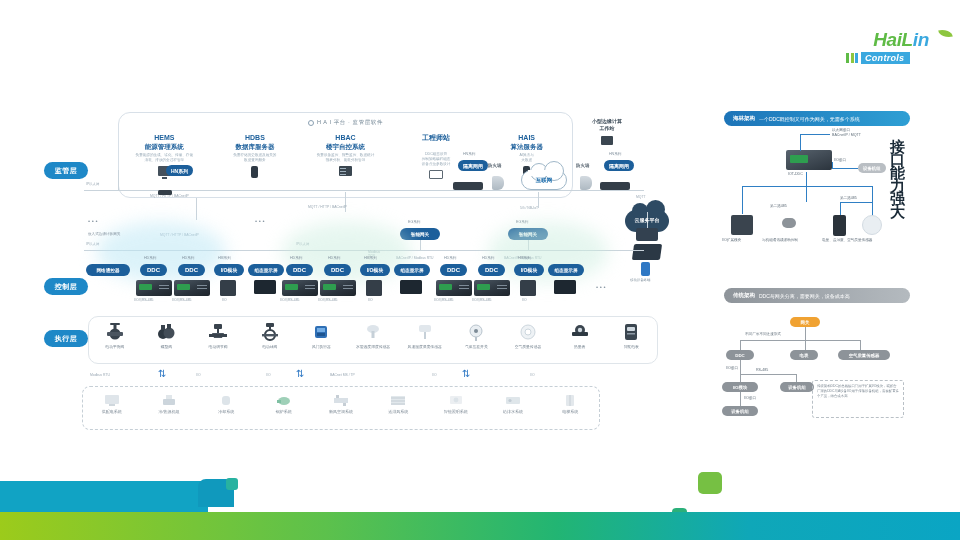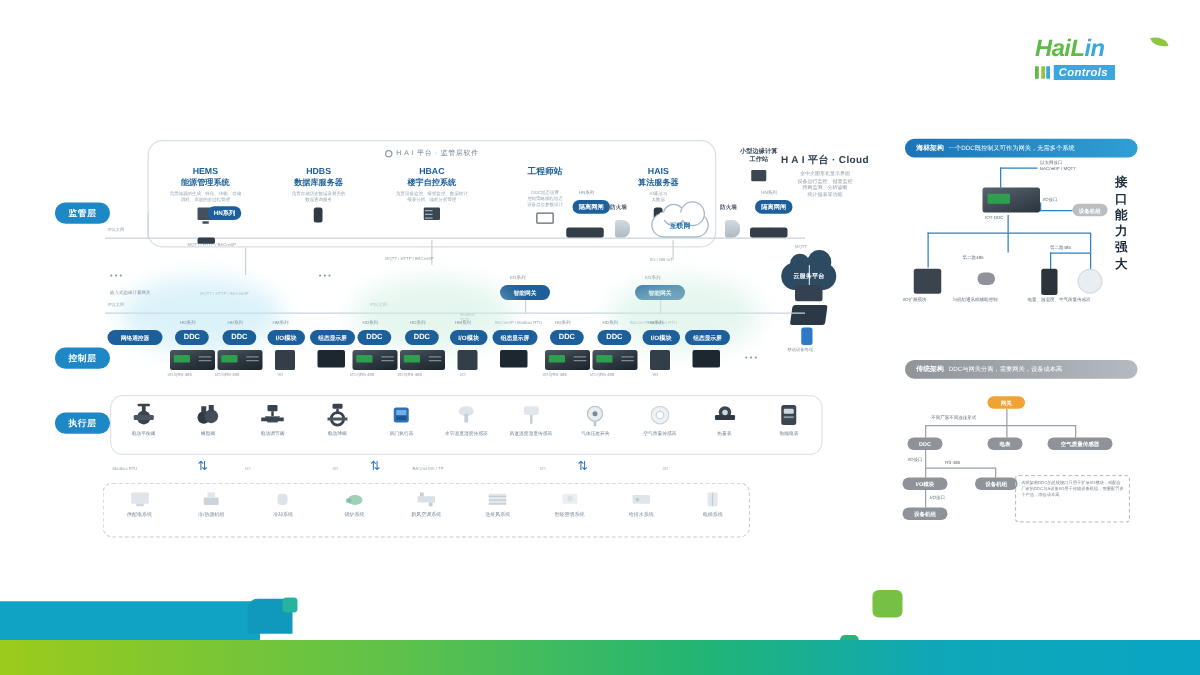--- a/index.html
+++ b/index.html
@@ -13,21 +13,21 @@
   .slide { position:absolute; inset:0; }
 
   
   .title {
     position:absolute; left:50px; top:42px;
     font-size:20px; font-weight:bold; letter-spacing:.5px;
     background:linear-gradient(90deg,#3fae49 0%,#27a35c 22%,#1b7ea8 48%,#1565a0 100%);
     -webkit-background-clip:text; background-clip:text; color:transparent;
     white-space:nowrap;
   }
-  .logo { position:absolute; right:22px; top:30px; width:110px; height:44px; }
+  .logo { position:absolute; right:4px; top:30px; width:110px; height:44px;text-align:center; }
   .logo .lg-main { font-size:19px; font-weight:bold; font-style:italic; letter-spacing:-.4px; line-height:20px; }
   .logo .lg-h { color:#5fbb46; }
   .logo .lg-l { color:#5fbb46; }
   .logo .lg-in { color:#3aa8df; }
   .logo .lg-sub { margin-top:2px; display:flex; align-items:center; gap:3px; }
   .logo .bars { display:flex; gap:1.5px; }
   .logo .bars i { display:block; width:3px; height:10px; background:#5fbb46; }
   .logo .bars i:nth-child(2){ background:#8dc63f; }
   .logo .bars i:nth-child(3){ background:#3aa8df; }
   .logo .ctl {
@@ -175,21 +175,21 @@
     position:absolute; height:15px; border-radius:8px;
     display:flex; align-items:center; padding:0 9px; white-space:nowrap;
   }
   .rbanner .bt { font-size:5.5px; font-weight:bold; color:#fff; }
   .rbanner .bd { font-size:5px; color:#fff; margin-left:4px; }
   #rb-hailin { left:724px; top:111px; width:186px; background:linear-gradient(90deg,#1d74b8,#2e9fd4); }
   #rb-trad { left:724px; top:288px; width:186px; background:linear-gradient(90deg,#8e949a,#b4babf); }
 
   .vtext {
     position:absolute; left:890px; top:140px; width:14px;
-    font-size:10px; font-weight:bold; color:#1b2b38; line-height:13px; text-align:center;
+    font-size:15px; font-weight:bold; color:#1b2b38; line-height:13px; text-align:center;
   }
 
   .rline { position:absolute; background:#2f7fc4; }
   .rline-h { height:1.1px; }
   .rline-v { width:1.1px; }
   .gline { position:absolute; background:#9aa1a8; }
   .gline-h { height:1.1px; }
   .gline-v { width:1.1px; }
 
   .r-lbl { position:absolute; font-size:3.6px; color:#5d6b77; white-space:nowrap; line-height:5px; }
@@ -275,27 +275,20 @@
       </div>
     </div>
   </div>
 
   <div class="edge-box">
     <div class="t1" style="white-space:pre-line;">小型边缘计算
 工作站</div>
     <div class="edge-icon"></div>
   </div>
 
-  <div class="hai-block">
-    <div class="hai-title">H A I 平台 · Cloud</div>
-    <div class="hai-desc">全中文图形化显示界面
-设备运行监控、报警监控
-跨网监测、分析诊断
-统计报表等功能</div>
-  </div>
 
   <div class="bus bus-h" style="left:84px; top:190px; width:560px;"></div>
   <div class="bus-lbl" style="left:86px; top:182px;">IP以太网</div>
   <div class="bus-lbl" style="left:604px; top:182px;">IP以太网</div>
 
   <div class="bus bus-v" style="left:118px; top:170px; height:21px;"></div>
   <div class="bus bus-v" style="left:196px; top:198px; height:22px;"></div>
   <div class="bus bus-v" style="left:345px; top:192px; height:20px;"></div>
 
   <div class="bus-lbl" style="left:150px; top:194px;">MQTT / HTTP / BACnetIP</div>

